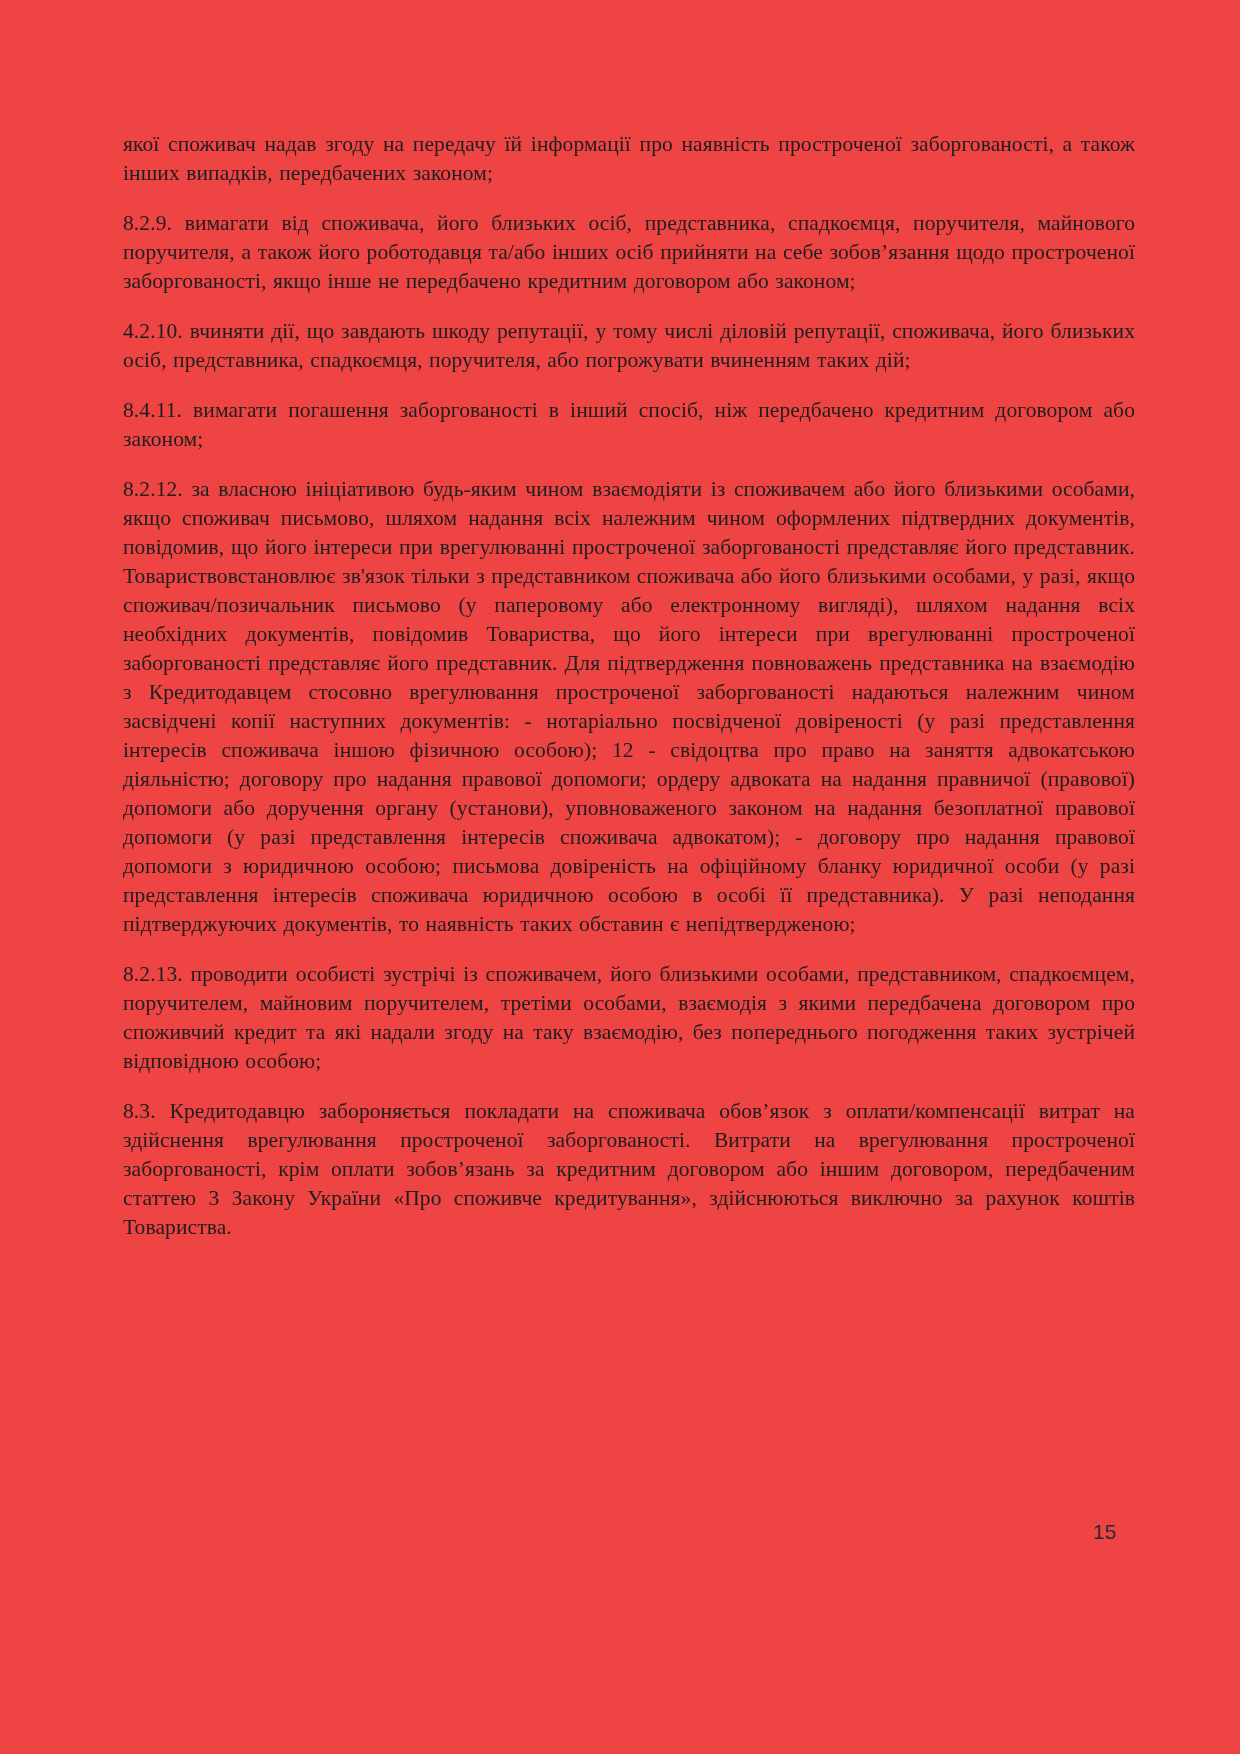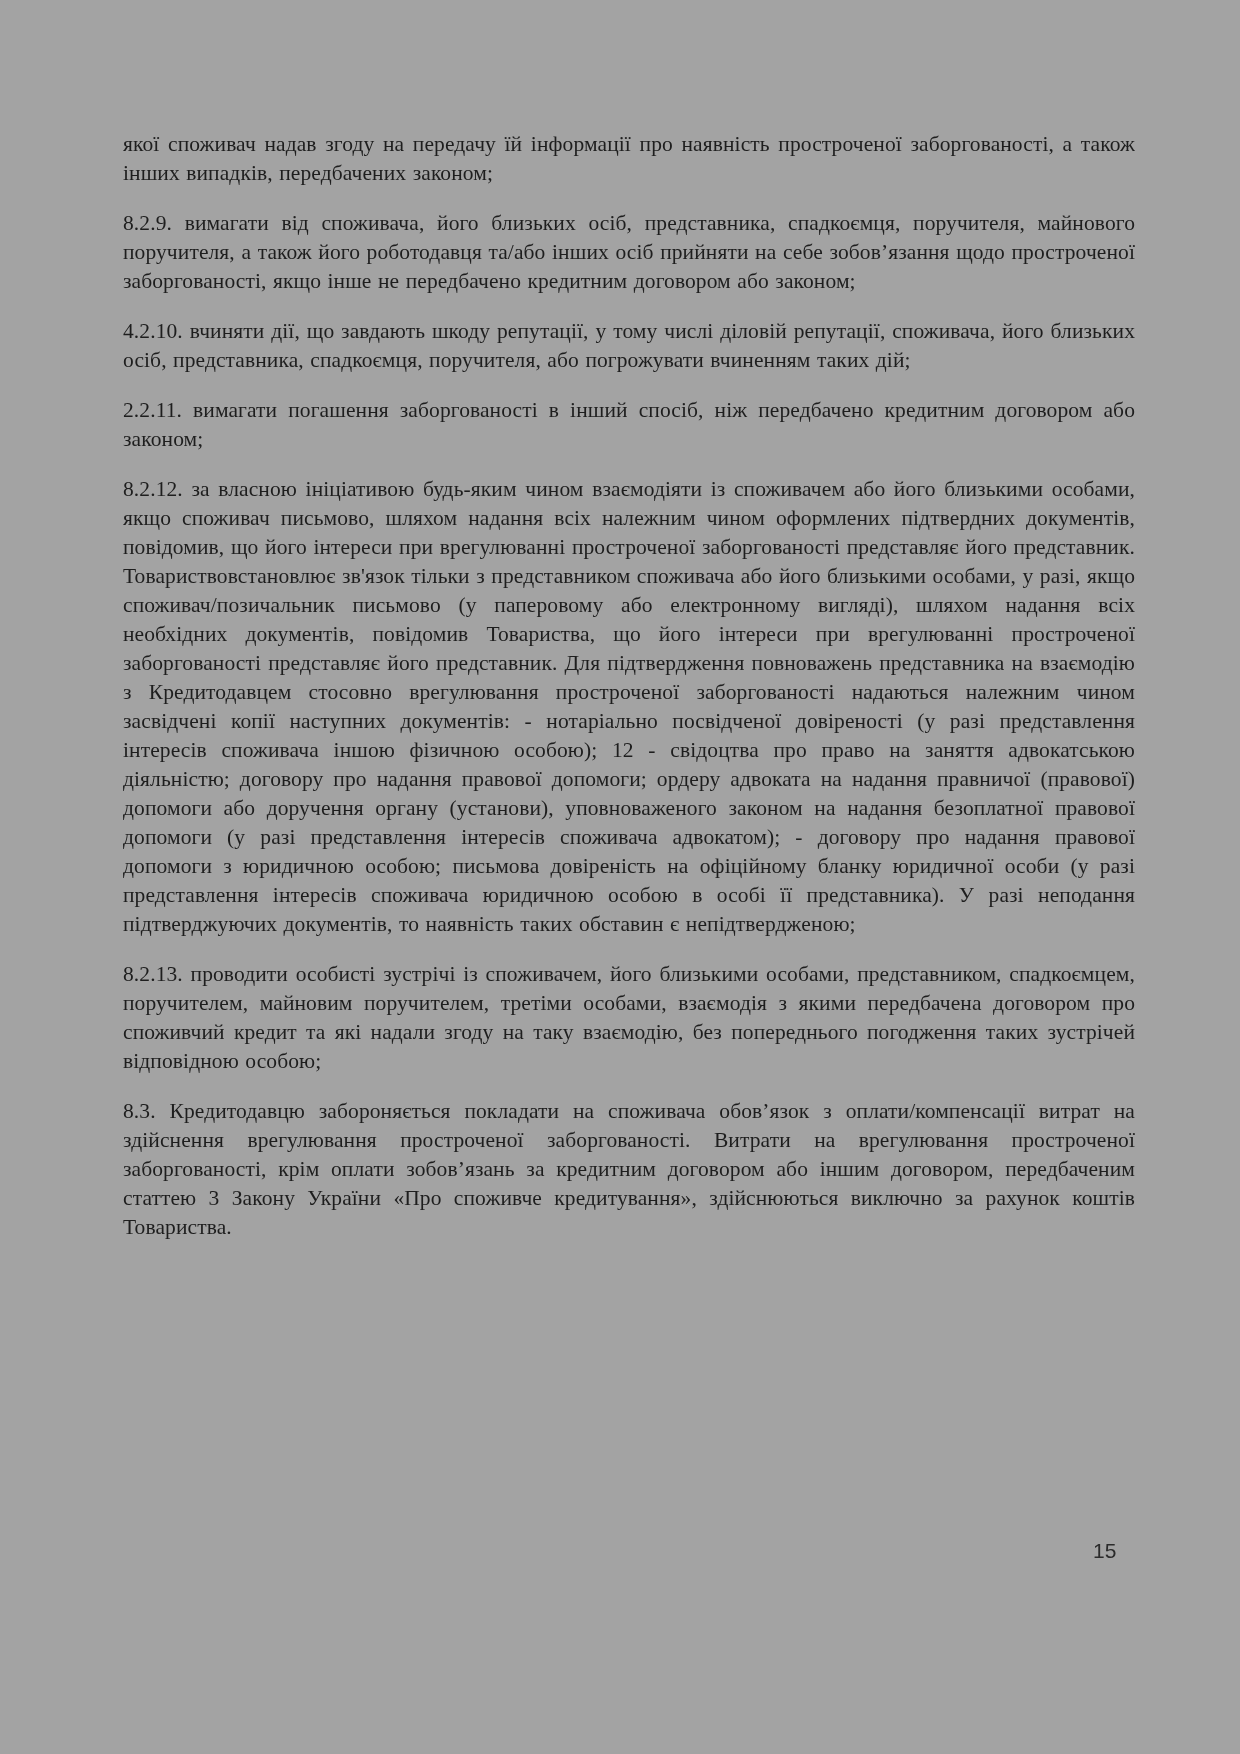--- a/index.html
+++ b/index.html
@@ -4,21 +4,21 @@
 <style>
   html, body {
     margin: 0;
     padding: 0;
     background: #ffffff;
   }
   .sheet {
     position: relative;
     width: 1240px;
     height: 1754px;
-    background: #a3a3a3;
+    background: #ef4444;
     overflow: hidden;
   }
   .content {
     position: absolute;
     left: 123px;
     top: 130px;
     width: 1012px;
   }
   .para {
     font-family: "Liberation Serif", "DejaVu Serif", serif;
@@ -30,30 +30,29 @@
     word-spacing: 1px;
     letter-spacing: 0.1px;
   }
   .page-number {
     position: absolute;
     left: 1093px;
     top: 1520px;
     font-family: "Liberation Sans", "DejaVu Sans", sans-serif;
     font-size: 21px;
     color: #2b2b2b;
-    margin-top: 19px;
   }
 </style>
 </head>
 <body>
 
 <div class="sheet">
   <div class="content">
     <p class="para">якої споживач надав згоду на передачу їй інформації про наявність простроченої заборгованості, а також інших випадків, передбачених законом;</p>
     <p class="para">8.2.9. вимагати від споживача, його близьких осіб, представника, спадкоємця, поручителя, майнового поручителя, а також його роботодавця та/або інших осіб прийняти на себе зобов’язання щодо простроченої заборгованості, якщо інше не передбачено кредитним договором або законом;</p>
     <p class="para">4.2.10. вчиняти дії, що завдають шкоду репутації, у тому числі діловій репутації, споживача, його близьких осіб, представника, спадкоємця, поручителя, або погрожувати вчиненням таких дій;</p>
-    <p class="para">2.2.11. вимагати погашення заборгованості в інший спосіб, ніж передбачено кредитним договором або законом;</p>
+    <p class="para">8.4.11. вимагати погашення заборгованості в інший спосіб, ніж передбачено кредитним договором або законом;</p>
     <p class="para">8.2.12. за власною ініціативою будь-яким чином взаємодіяти із споживачем або його близькими особами, якщо споживач письмово, шляхом надання всіх належним чином оформлених підтвердних документів, повідомив, що його інтереси при врегулюванні простроченої заборгованості представляє його представник. Товариствовстановлює зв'язок тільки з представником споживача або його близькими особами, у разі, якщо споживач/позичальник письмово (у паперовому або електронному вигляді), шляхом надання всіх необхідних документів, повідомив Товариства, що його інтереси при врегулюванні простроченої заборгованості представляє його представник. Для підтвердження повноважень представника на взаємодію з Кредитодавцем стосовно врегулювання простроченої заборгованості надаються належним чином засвідчені копії наступних документів: - нотаріально посвідченої довіреності (у разі представлення інтересів споживача іншою фізичною особою); 12 - свідоцтва про право на заняття адвокатською діяльністю; договору про надання правової допомоги; ордеру адвоката на надання правничої (правової) допомоги або доручення органу (установи), уповноваженого законом на надання безоплатної правової допомоги (у разі представлення інтересів споживача адвокатом); - договору про надання правової допомоги з юридичною особою; письмова довіреність на офіційному бланку юридичної особи (у разі представлення інтересів споживача юридичною особою в особі її представника). У разі неподання підтверджуючих документів, то наявність таких обставин є непідтвердженою;</p>
     <p class="para">8.2.13. проводити особисті зустрічі із споживачем, його близькими особами, представником, спадкоємцем, поручителем, майновим поручителем, третіми особами, взаємодія з якими передбачена договором про споживчий кредит та які надали згоду на таку взаємодію, без попереднього погодження таких зустрічей відповідною особою;</p>
     <p class="para">8.3. Кредитодавцю забороняється покладати на споживача обов’язок з оплати/компенсації витрат на здійснення врегулювання простроченої заборгованості. Витрати на врегулювання простроченої заборгованості, крім оплати зобов’язань за кредитним договором або іншим договором, передбаченим статтею 3 Закону України «Про споживче кредитування», здійснюються виключно за рахунок коштів Товариства.</p>
   </div>
   <div class="page-number">15</div>
 </div>
 
 </body></html>

